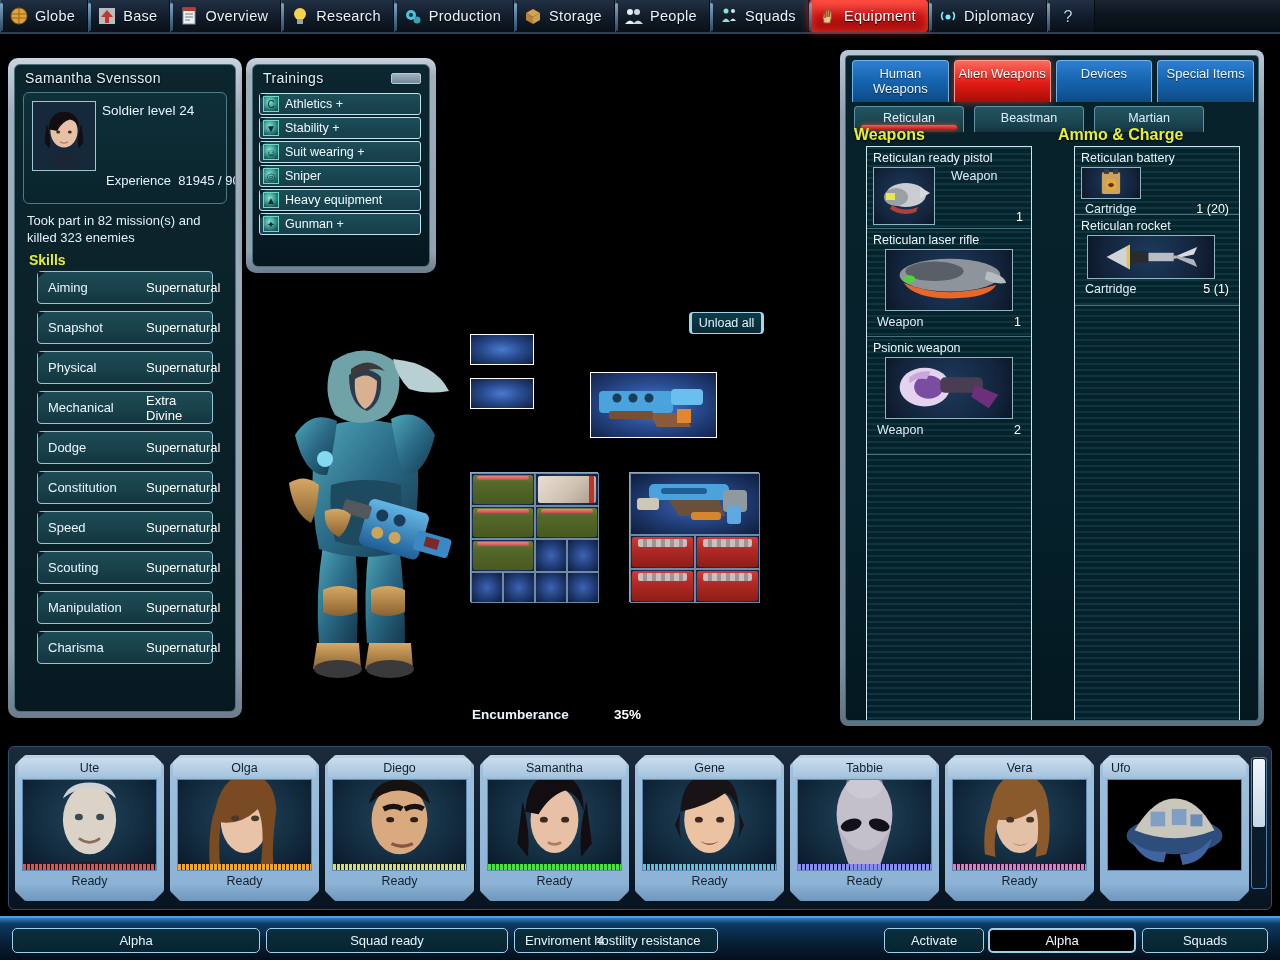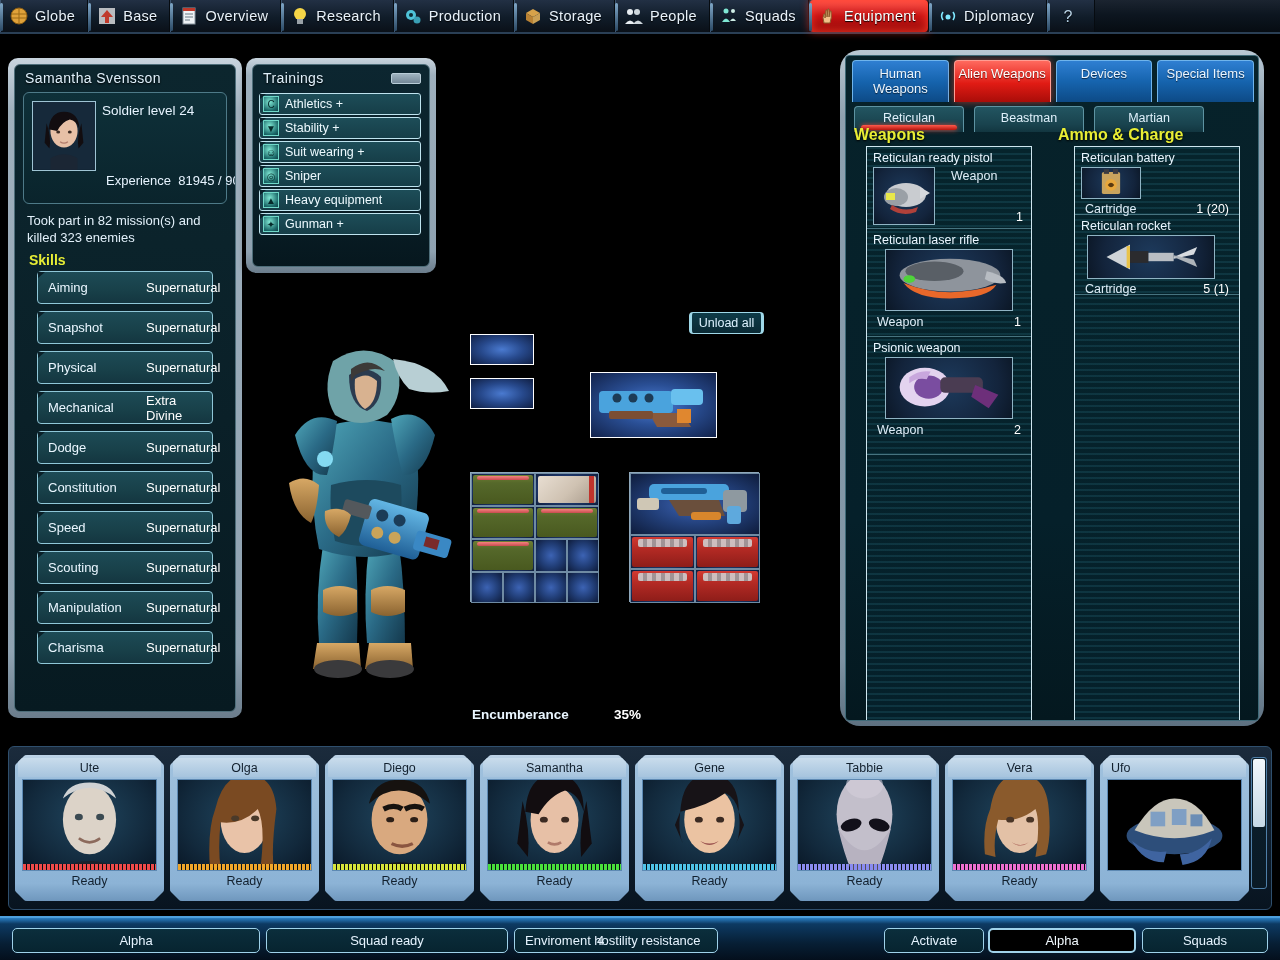--- a/index.html
+++ b/index.html
@@ -111,21 +111,21 @@
     width:16px;height:16px;flex:0 0 16px;border:1px solid #6fd8c8;
     background:radial-gradient(circle at 40% 35%,#7fe8d4,#1c6a6a 70%,#10414a);
     display:flex;align-items:center;justify-content:center;
     font-size:10px;color:#062b2b;
   }
   .tr-lbl{ color:#eefaff; font-size:12.5px; }
 
   
   #equip-panel{ left:840px; top:50px; width:424px; height:676px;
     background: linear-gradient(180deg,#b9c8d4 0%, #8ea1b0 10%, #7e93a3 90%, #5e7181 100%);
-    border-radius:20px; padding:5px;
+    border-radius:8px; padding:5px;
     box-shadow:0 2px 6px rgba(0,0,0,.8); position:absolute;
   }
   #equip-panel .panel-inner{
     background: linear-gradient(180deg,#07222a 0%, #05202a 70%, #04181f 100%);
     border:1px solid #3f6a78; border-radius:4px;
   }
   .tabs-main{ display:flex; gap:5px; padding:4px 4px 0 6px; }
   .tab-main{
     flex:1; text-align:center; color:#eaf5ff; font-size:13px;
     padding:5px 2px 6px; border-radius:4px 4px 0 0;
@@ -652,21 +652,21 @@
                 <rect x="21" y="2" width="8" height="7" fill="#3b3b40"></rect>
                 <rect x="35" y="2" width="8" height="7" fill="#3b3b40"></rect>
                 <circle cx="32" cy="26" r="9" fill="#e8a83c"></circle>
                 <path d="M27 26 q5-7 10 0 q-5 7 -10 0z" fill="#5a3a10"></path>
               </svg></div>
             <div style="display:flex;justify-content:space-between;padding:3px 4px 0;">
               <span class="item-kind">Cartridge</span>
               <span class="item-qty">1 (20)</span>
             </div>
           </div>
-          <div class="item-cell" style="height: 80px;">
+          <div class="item-cell" style="height: 91px;">
             <div class="item-name">Reticulan rocket</div>
             <div class="item-thumb" style="width:128px;height:44px;margin:2px 0 0 6px;"><svg viewBox="0 0 118 50" width="100%" height="100%">
                 <path d="M6 25 L34 10 L34 40 Z" fill="#cfd4d8"></path>
                 <rect x="34" y="18" width="22" height="14" fill="#2b2b2e"></rect>
                 <rect x="56" y="20" width="30" height="10" fill="#b9bec4"></rect>
                 <path d="M86 25 l28-12 l-4 9 l-24 5z" fill="#d7dbe0"></path>
                 <path d="M86 25 l28 12 l-4-9 l-24-5z" fill="#aeb4ba"></path>
                 <rect x="30" y="12" width="4" height="26" fill="#e8c34a"></rect>
               </svg></div>
             <div style="display:flex;justify-content:space-between;padding:3px 4px 0;">

